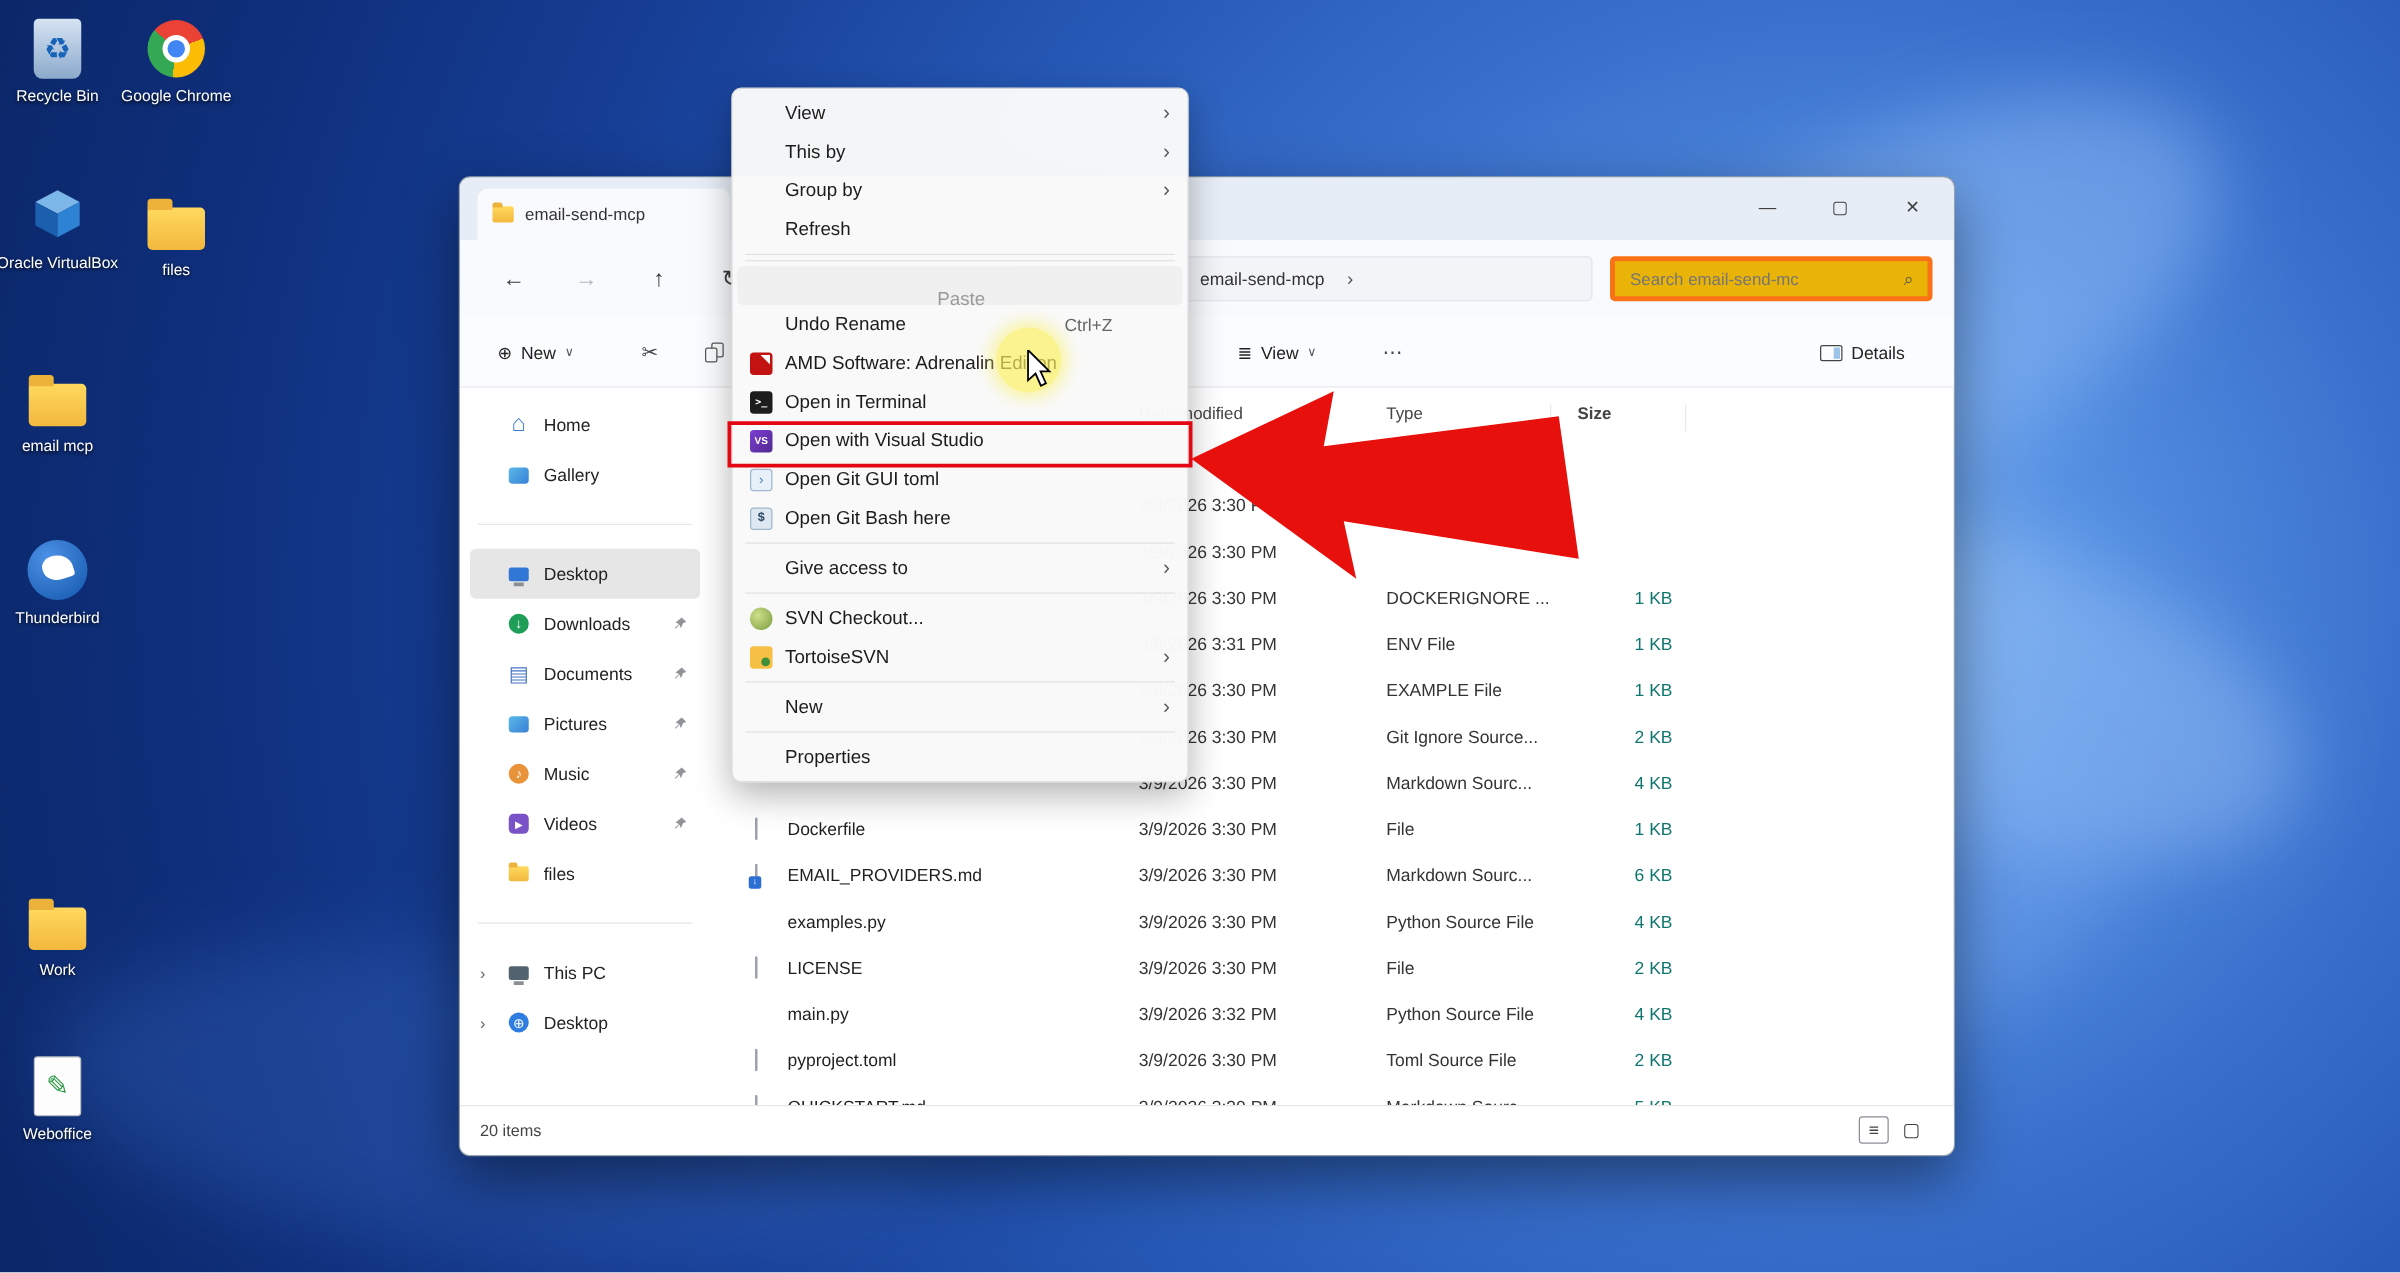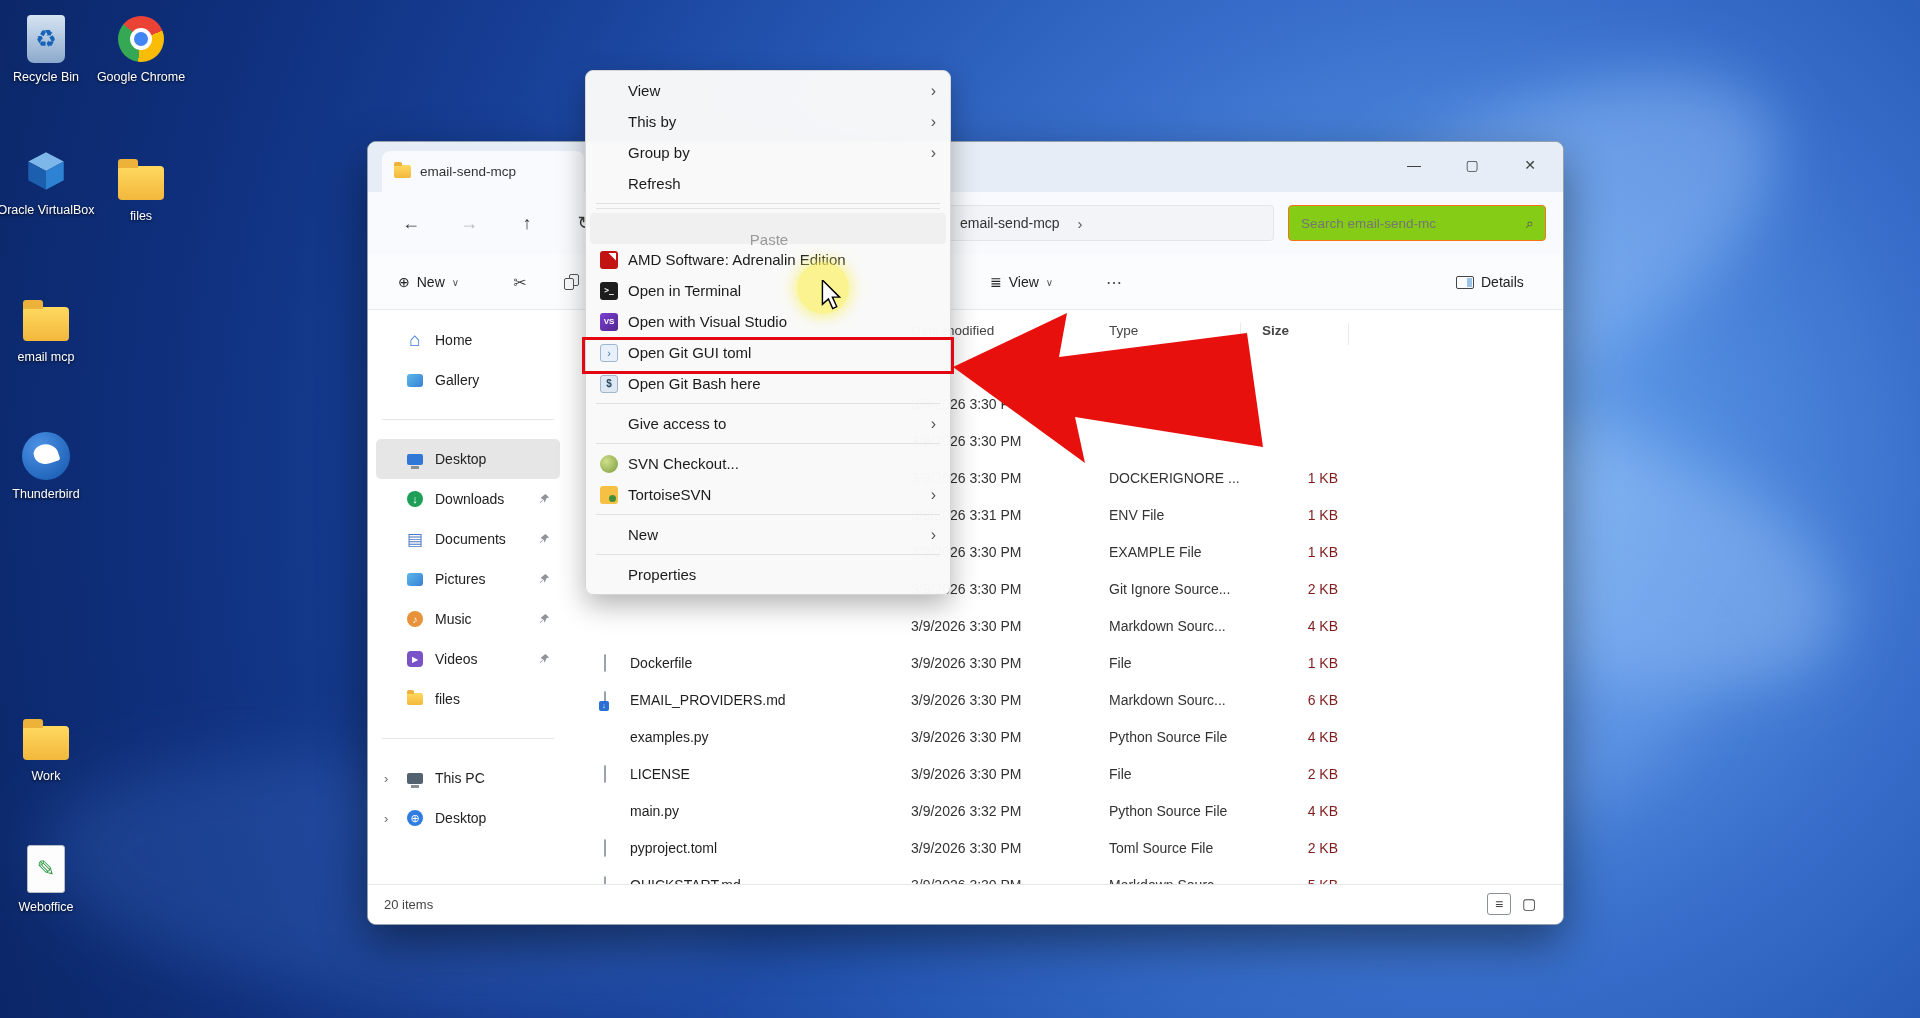--- a/index.html
+++ b/index.html
@@ -33,21 +33,21 @@
   .tab { position:absolute; left:14px; top:9px; width:202px; height:41px; background:#f8fafd; border-radius:8px 8px 0 0; display:flex; align-items:center; gap:9px; padding:0 12px; font-size:13.5px; color:#333; }
   .folder-sm { width:17px; height:13px; background:linear-gradient(180deg,#ffd95f,#f2b83c); border-radius:2px; position:relative; flex:0 0 auto; }
   .folder-sm::before { content:""; position:absolute; top:-3px; left:0; width:8px; height:4px; background:#edb23a; border-radius:2px 2px 0 0; }
   .winctl { position:absolute; right:4px; top:4px; display:flex; }
   .wbtn { width:58px; height:38px; display:flex; align-items:center; justify-content:center; font-size:14px; color:#404040; }
   .navbar { position:absolute; left:0; top:50px; right:0; height:62px; background:#f8fafd; }
   .nbtn { position:absolute; top:16px; width:34px; height:30px; display:flex; align-items:center; justify-content:center; font-size:18px; color:#3a3a3a; border-radius:4px; }
   .nbtn.dis { color:#b4b8bd; }
   .crumb { position:absolute; left:258px; top:13px; width:648px; height:36px; background:#f2f4f8; border:1px solid #e2e5ec; border-radius:4px; display:flex; align-items:center; font-size:14px; color:#333; padding-left:333px; gap:18px; }
   .crumb-chev { color:#555; font-size:15px; }
-  .searchbox { position:absolute; left:920px; top:13px; width:258px; height:36px; background:#84cc16; border:1px solid #f97316; border-radius:4px; display:flex; align-items:center; }
+  .searchbox { position:absolute; left:920px; top:13px; width:258px; height:36px; background:#eab308; border:4px solid #f97316; border-radius:4px; display:flex; align-items:center; }
   .searchbox input { flex:1; border:none; outline:none; background:transparent; font-family:"Liberation Sans", sans-serif; font-size:13.5px; color:#444; padding:0 6px 0 12px; }
   .search-glyph { width:30px; text-align:center; color:#555; font-size:14px; }
   .toolbar { position:absolute; left:0; top:112px; right:0; height:56px; background:#fbfcfe; border-bottom:1px solid #e7e9ee; }
   .tbtn { position:absolute; top:12px; height:32px; display:flex; align-items:center; gap:7px; font-size:14px; color:#222; padding:0 10px; border-radius:4px; }
   .tb-chev { font-size:10px; color:#555; }
   .tico { position:absolute; top:12px; height:32px; width:36px; display:flex; align-items:center; justify-content:center; color:#444; font-size:16px; border-radius:4px; }
   .ic-copy { position:relative; width:16px; height:17px; }
   .ic-copy .c2 { position:absolute; left:5px; top:0; width:10px; height:12px; border:1.4px solid #555; border-radius:2px; background:#fbfcfe; }
   .ic-copy .c1 { position:absolute; left:0; top:4px; width:10px; height:12px; border:1.4px solid #555; border-radius:2px; background:#fbfcfe; }
   .ic-details { position:relative; width:18px; height:13px; border:1.4px solid #444; border-radius:2px; }
@@ -79,21 +79,21 @@
   
   .lheader { position:absolute; left:198px; top:174px; width:980px; height:32px; font-size:13.5px; color:#444; }
   .lheader span { position:absolute; top:7px; }
   .colline { position:absolute; top:4px; width:1px; height:22px; background:#e8eaee; }
   .frow { position:absolute; left:198px; width:980px; height:37px; font-size:14px; color:#1f1f1f; z-index:1; }
   .frow > span { position:absolute; top:9px; white-space:nowrap; }
   .fname-ic { position:absolute; top:9px; left:38px; }
   .fname-t { left:64px; }
   .fdate { left:345px; color:#333; }
   .ftype { left:543px; color:#333; }
-  .fsize { left:640px; width:132px; text-align:right; color:#7f1d1d; }
+  .fsize { left:640px; width:132px; text-align:right; color:#0f766e; }
   .fi { width:15px; height:18px; position:relative; background:#fdfdfd; border:1px solid #9aa2ad; border-radius:2px; }
   .fi::after { content:""; position:absolute; left:3px; right:3px; top:4px; height:9px; background:repeating-linear-gradient(180deg,#b9c0c9 0 1px, transparent 1px 3px); }
   .fi-md::before { content:"\2193"; position:absolute; right:-4px; bottom:-3px; width:10px; height:10px; background:#2b6fd4; color:#fff; font-size:7px; line-height:10px; text-align:center; border-radius:2px; z-index:2; }
   .fi-py { width:16px; height:16px; border:none; border-radius:4px; background:linear-gradient(180deg,#3776ab 0 50%, #ffd43b 50% 100%); }
   .fi-py::after { display:none; }
 
   .statusbar { position:absolute; left:0; bottom:0; right:0; height:40px; background:#fff; border-top:1px solid #e7e7e7; z-index:5; font-size:13px; color:#444; }
   .sb-count { position:absolute; left:16px; top:12px; }
   .sb-btn { position:absolute; top:8px; width:24px; height:22px; display:flex; align-items:center; justify-content:center; font-size:14px; color:#444; border-radius:3px; }
   .sb-b1 { right:52px; border:1px solid #8a8f96; }
@@ -460,20 +460,25 @@
       <span class="mi-icon"></span>
       <span class="mi-label">Refresh</span>
     </div>
     <div class="msep"></div>
     <div class="msep"></div>
     <div class="mi disabled">
       <span class="mi-icon"></span>
       <span class="mi-label">Paste</span>
     </div>
     <div class="mi">
+      <span class="mi-icon"></span>
+      <span class="mi-label">Undo Rename</span>
+      <span class="mi-short">Ctrl+Z</span>
+    </div>
+    <div class="mi">
       <span class="mi-icon ic-amd"></span>
       <span class="mi-label">AMD Software: Adrenalin Edition</span>
     </div>
     <div class="mi">
       <span class="mi-icon ic-term"></span>
       <span class="mi-label">Open in Terminal</span>
     </div>
     <div class="mi">
       <span class="mi-icon ic-vs"></span>
       <span class="mi-label">Open with Visual Studio</span>

